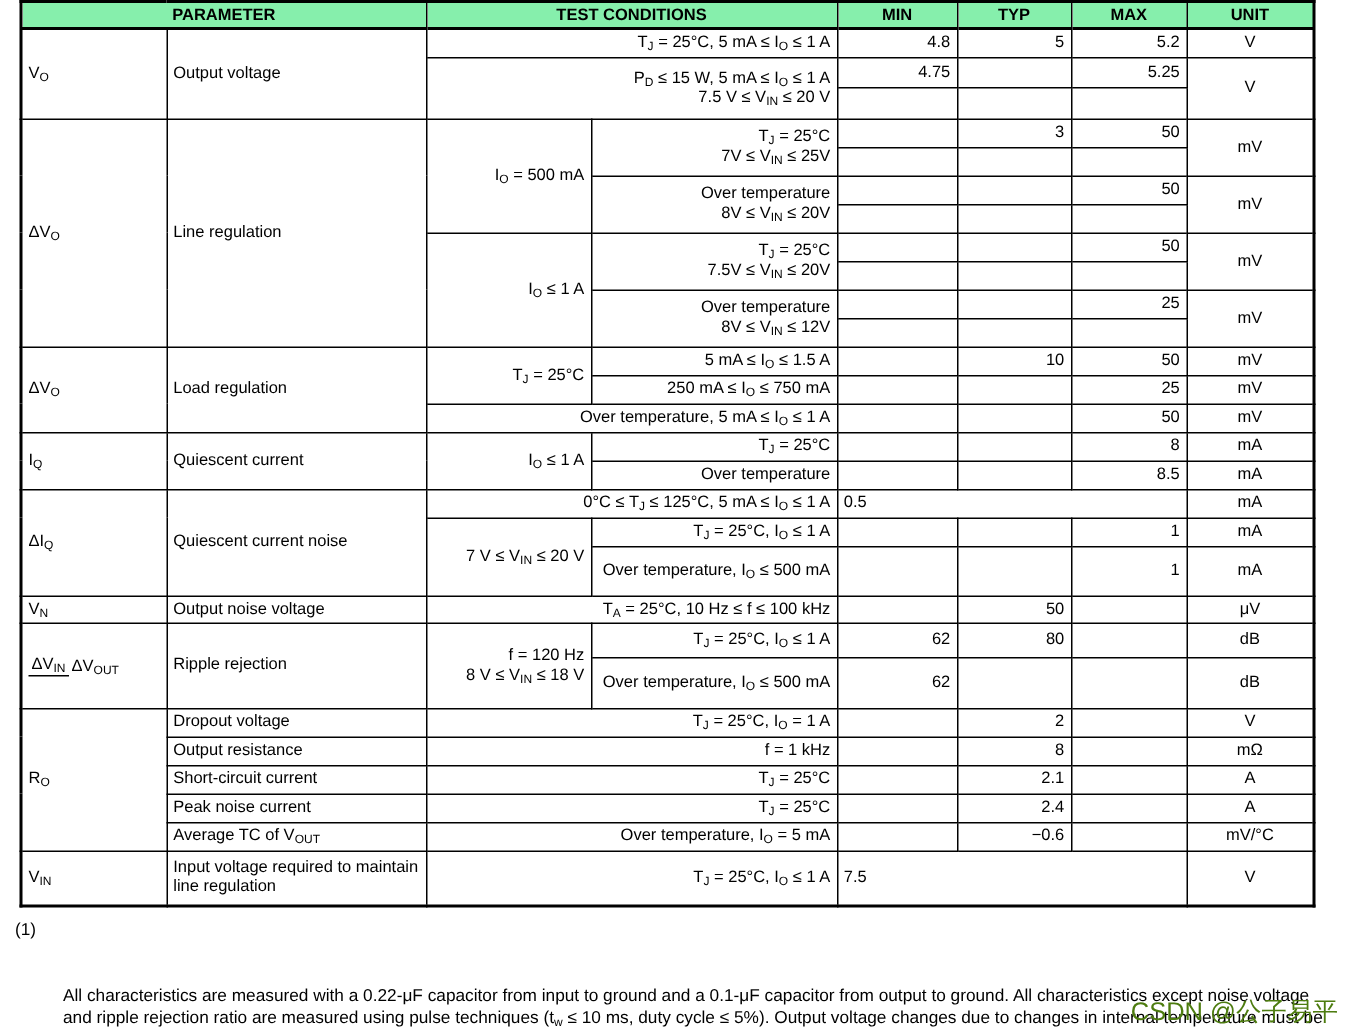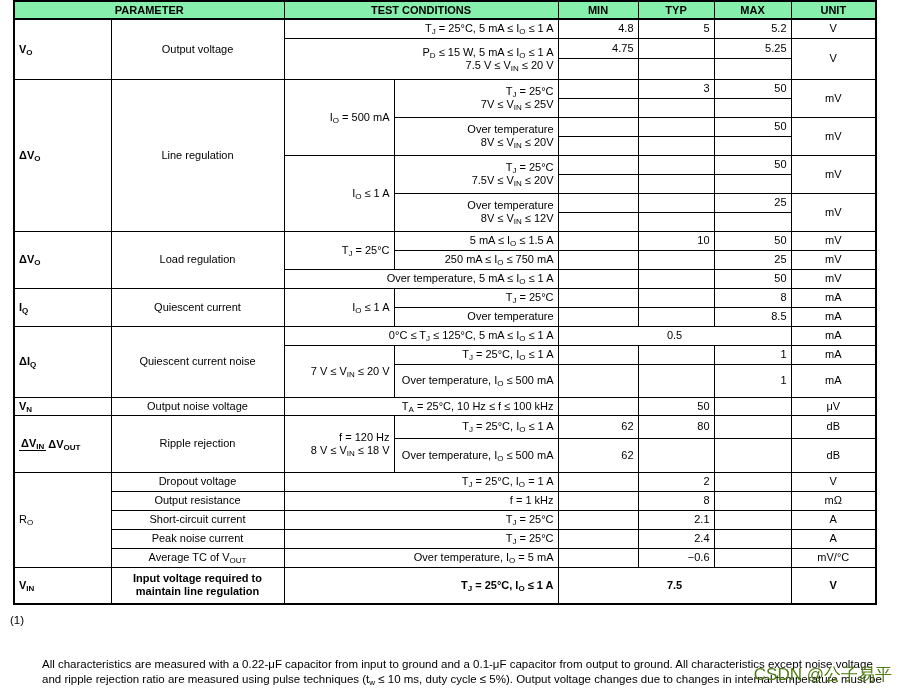--- a/index.html
+++ b/index.html
@@ -34,38 +34,38 @@
   }
   table.spec th {
     background: #86efac;
     font-weight: bold;
     text-align: center;
     border-bottom: 2px solid #000;
     height: 18px;
   }
   th.num { text-align: right; padding-right: 6px; }
   td.sym  { text-align: left; padding-left: 4px; }
-  td.desc { text-align: center; padding-left: 4px; margin-top: 36px; }
+  td.desc { text-align: left; padding-left: 4px; margin-top: 36px; }
   td.cond { text-align: right; padding-left: 5px; }
   td.num  { text-align: right; padding-right: 5px; }
-  td.center { text-align: center; }
+  td.center { text-align: left; }
   td.unit { text-align: center; }
   .stack { line-height: 17px; }
   .vtop { vertical-align: top; padding-top: 3px; }
   
-  .nor { border-right-style: hidden; font-weight: bold; }
+  .nor { border-right-style: hidden; }
   .nol { border-left-style: hidden; }
   tr { height: 19px; }
   tr.rh18 { height: 18px; }
   tr.rh20 { height: 20px; }
   tr.rh21 { height: 21px; }
   tr.rh23 { height: 23px; }
   tr.rh33 { height: 33px; }
   tr.rh34 { height: 34px; }
-  tr.rh37 { height: 37px; font-weight: bold; }
+  tr.rh37 { height: 37px; }
   sub { font-size: 8px; line-height: 0; vertical-align: -2px; }
   sup { font-size: 8px; line-height: 0; vertical-align: 4px; }
   .frac { display: inline-flex; flex-direction: row; align-items: center; line-height: 12px; }
   .frac-top { border-bottom: 1px solid #000; padding: 0 2px 1px 2px; }
   .frac-bot { padding: 1px 2px 0 2px; }
   .footnote {
     display: flex;
     margin: 8px 0 0 10px;
     width: 880px;
     font-size: 11.5px;

